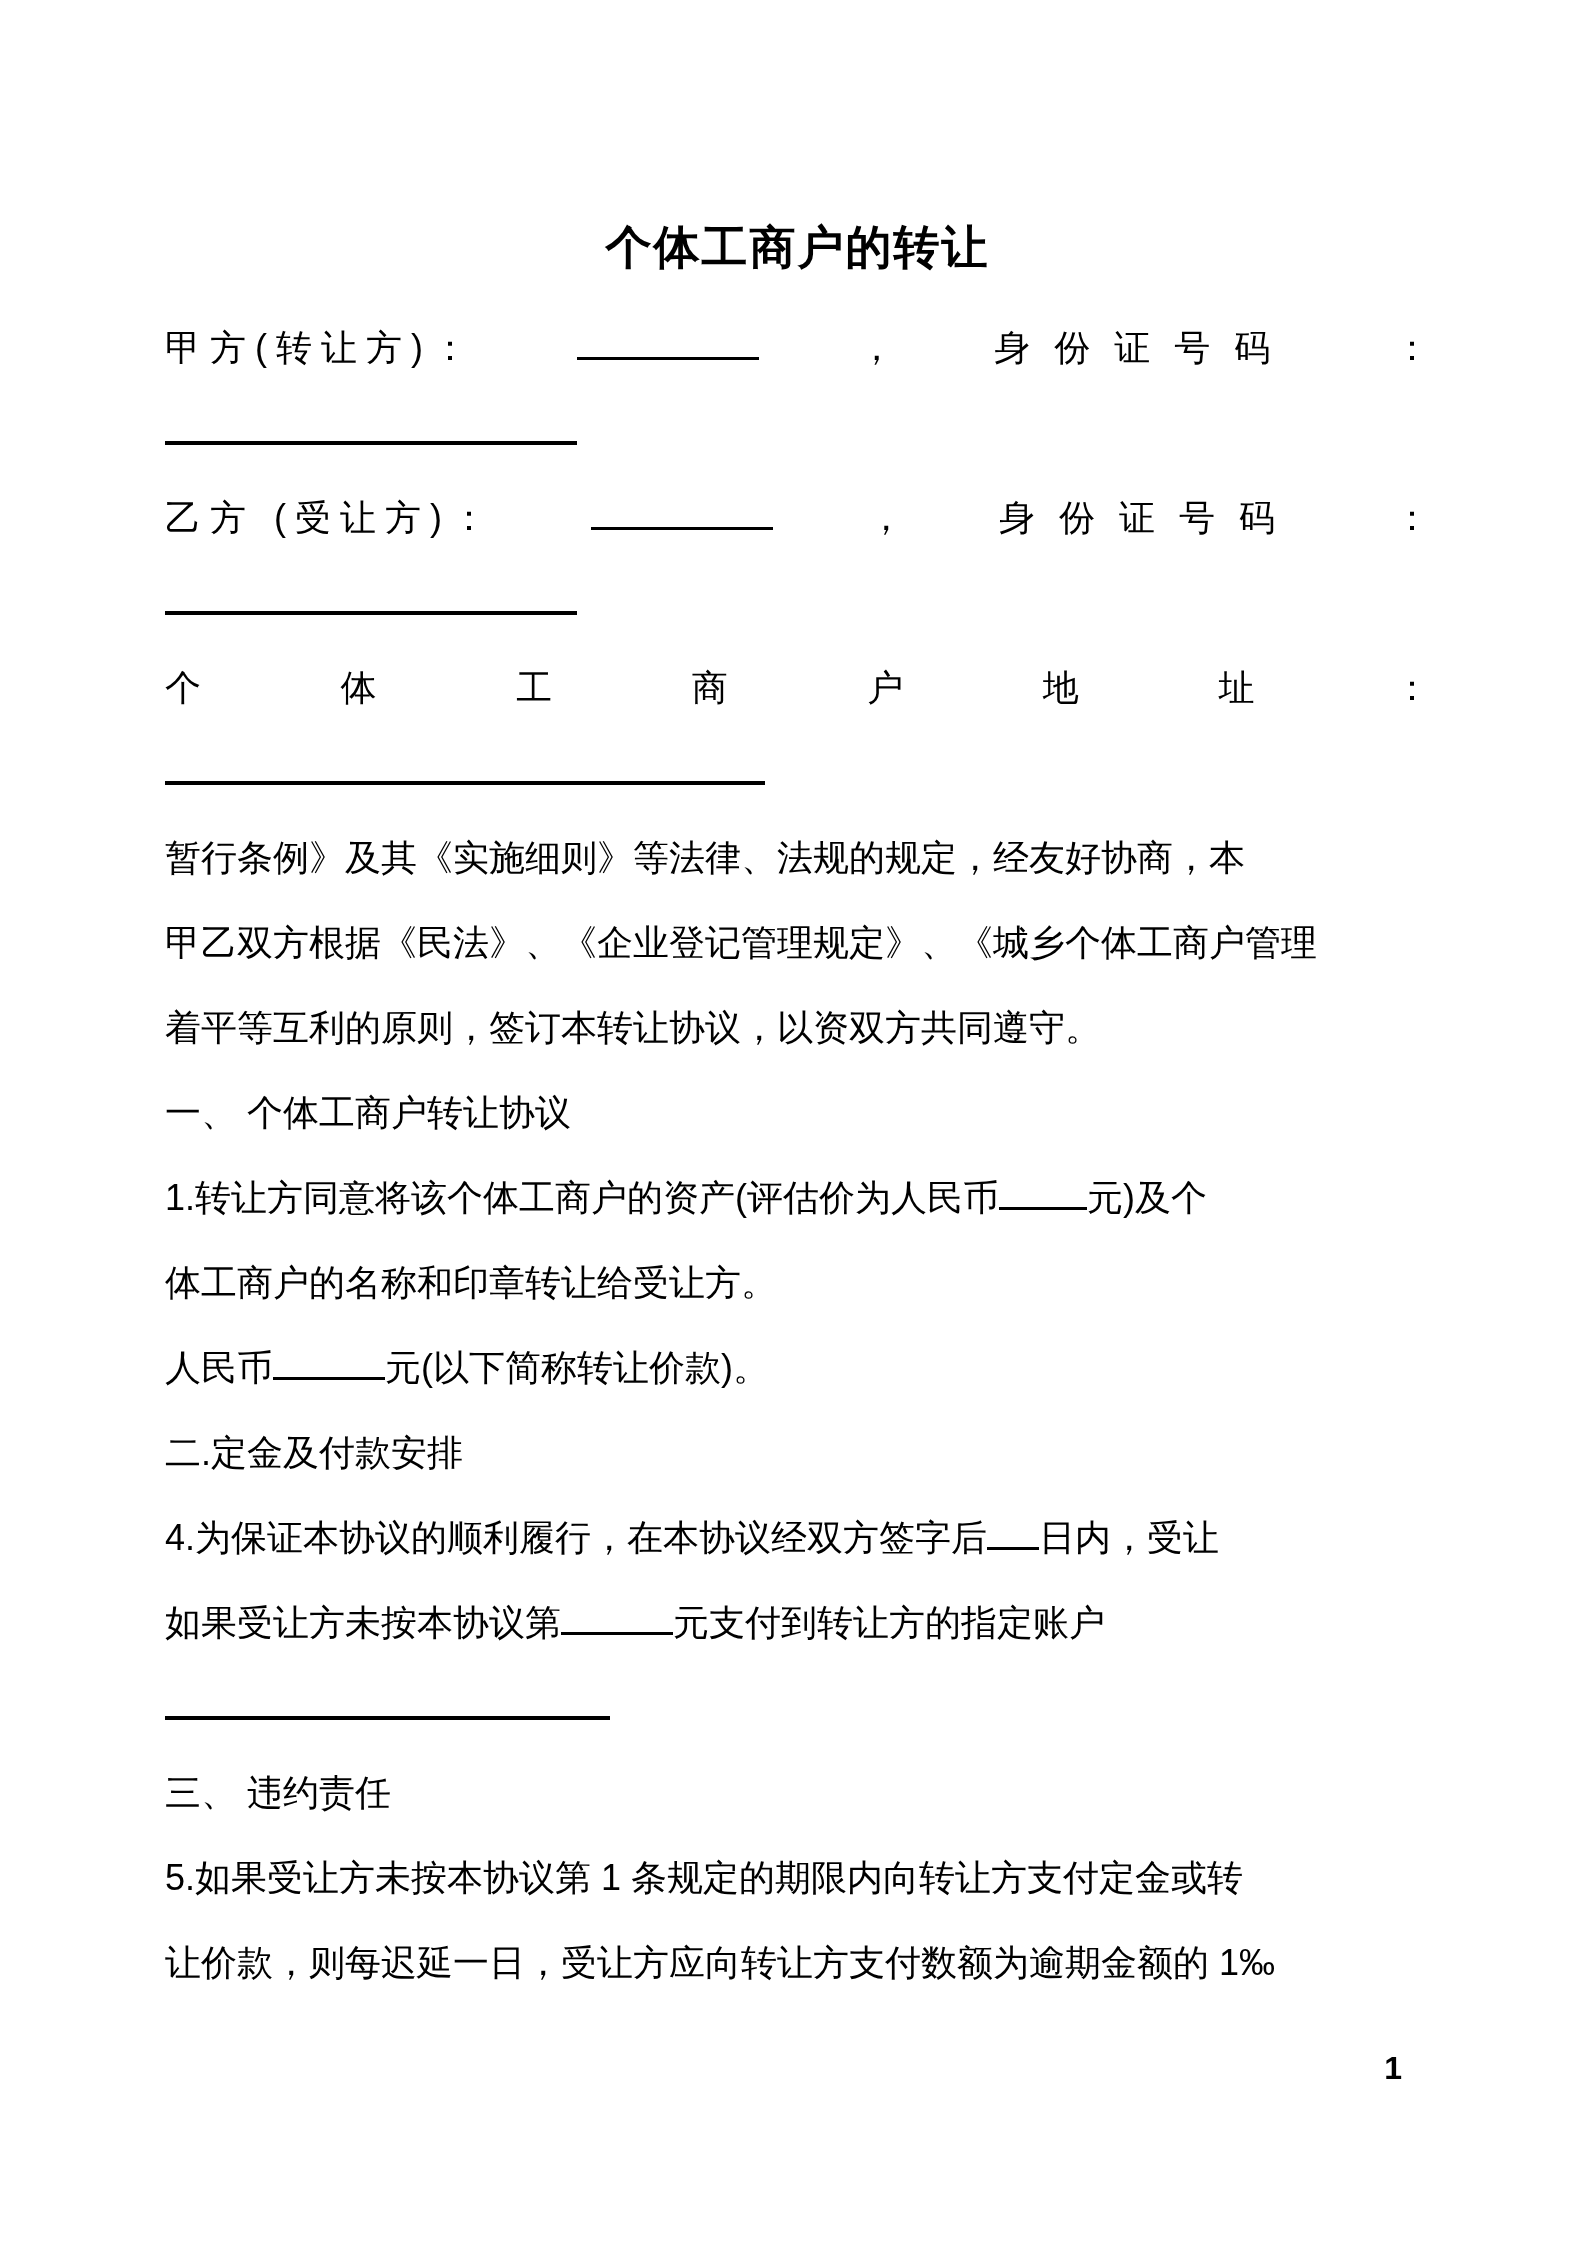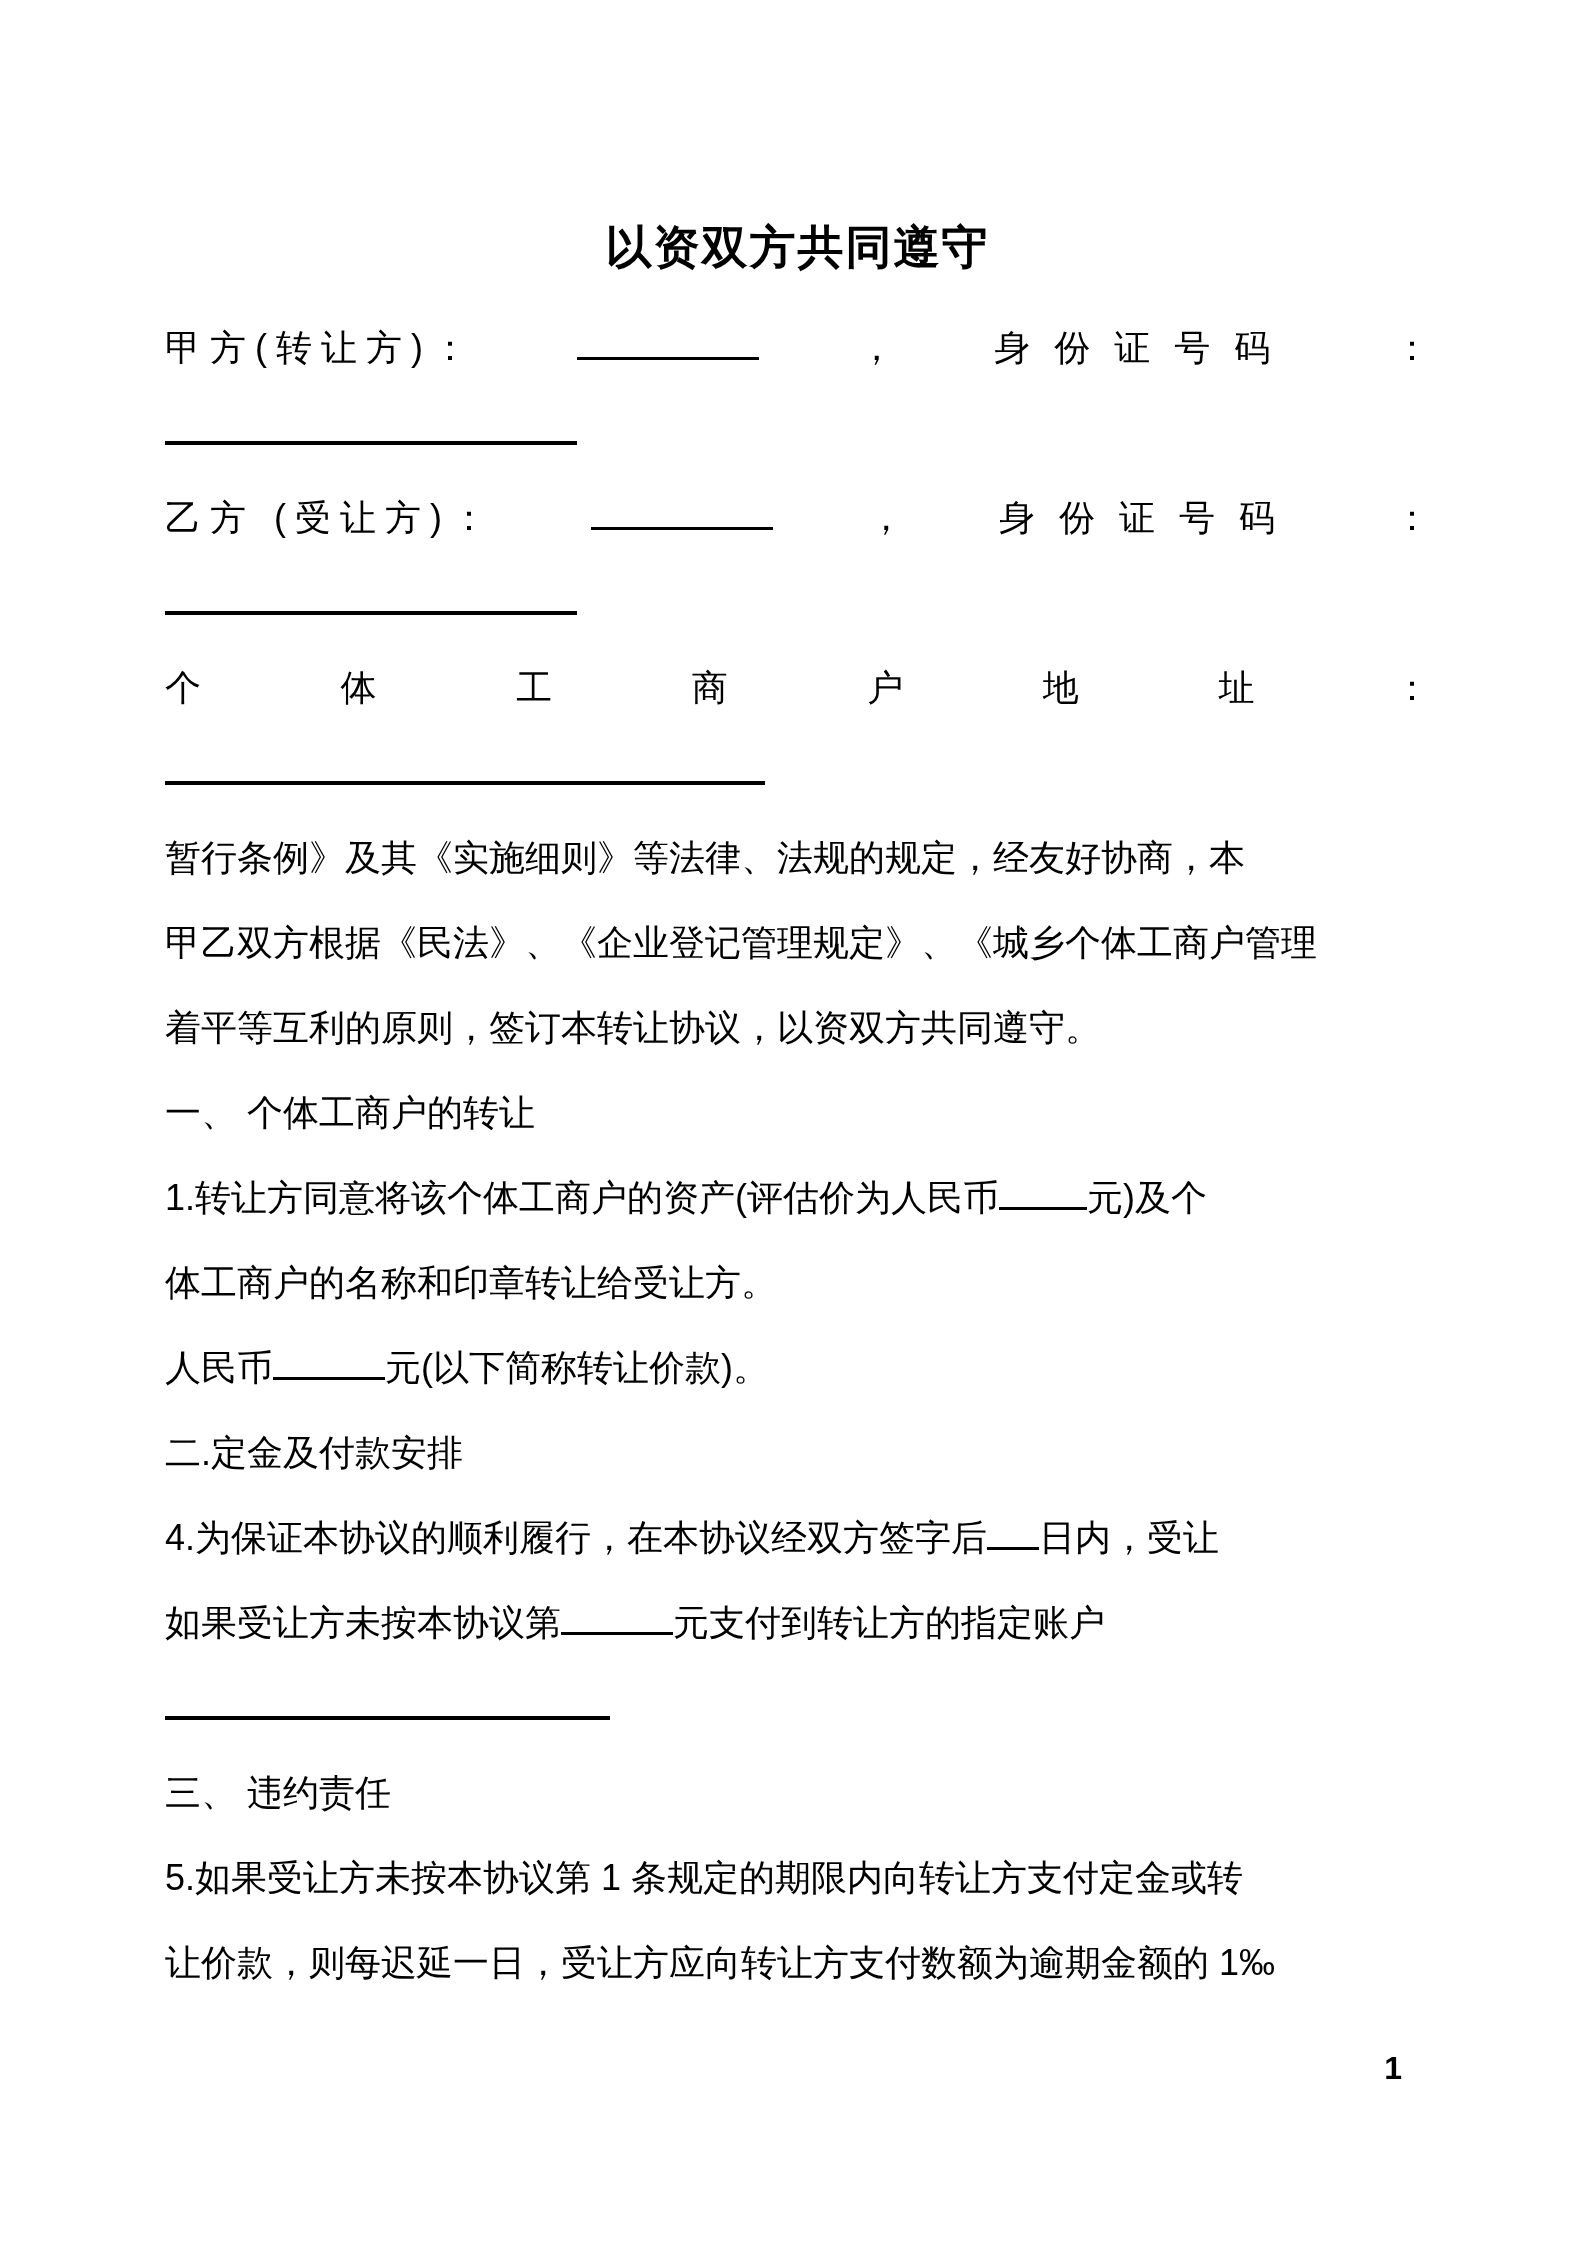--- a/index.html
+++ b/index.html
@@ -55,21 +55,21 @@
     text-align:right;padding-right:28px;box-sizing:border-box;
     font-size:32px;font-weight:700;
   }
 </style>
 </head>
 <body>
 
 <div class="page">
   <div class="content">
 
-    <div class="doc-title">以资双方共同遵守</div>
+    <div class="doc-title">个体工商户的转让</div>
 
     <div class="row row-flex">
       <span class="ls-prefix">甲方(转让方)：</span>
       <span class="blank b180"></span>
       <span>，</span>
       <span class="ls-id">身份证号码</span>
       <span>：</span>
     </div>
 
     <div class="row row-u">
@@ -100,21 +100,21 @@
       </div>
 
     <div class="row row-u">
       <span class="uline w600"></span>
     </div>
 
     <div class="row">暂行条例》及其《实施细则》等法律、法规的规定，经友好协商，本</div>
     <div class="row">甲乙双方根据《民法》、《企业登记管理规定》、《城乡个体工商户管理</div>
     <div class="row">着平等互利的原则，签订本转让协议，以资双方共同遵守。</div>
 
-    <div class="row">一、 个体工商户的转让</div>
+    <div class="row">一、 个体工商户转让协议</div>
 
     <div class="row">
       <span>1.转让方同意将该个体工商户的资产(评估价为人民币</span><span class="blank b85"></span><span>元)及个</span>
     </div>
     <div class="row">体工商户的名称和印章转让给受让方。</div>
 
     <div class="row">
       <span>人民币</span><span class="blank b110"></span><span>元(以下简称转让价款)。</span>
     </div>
 

